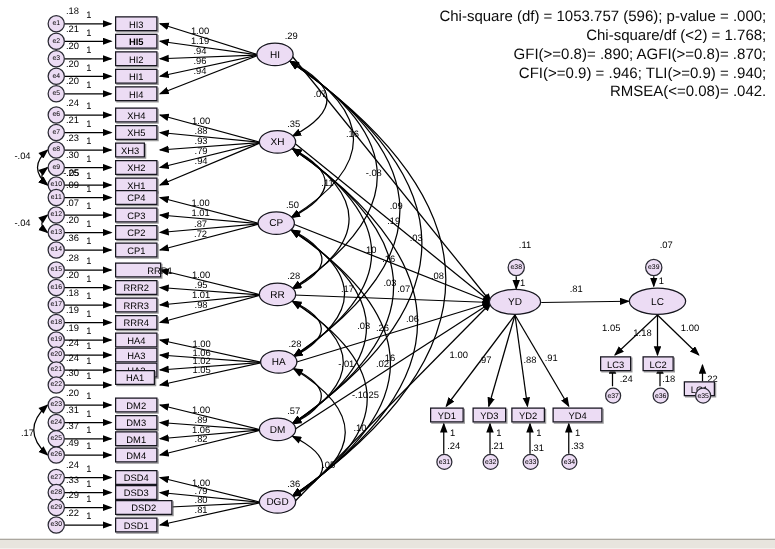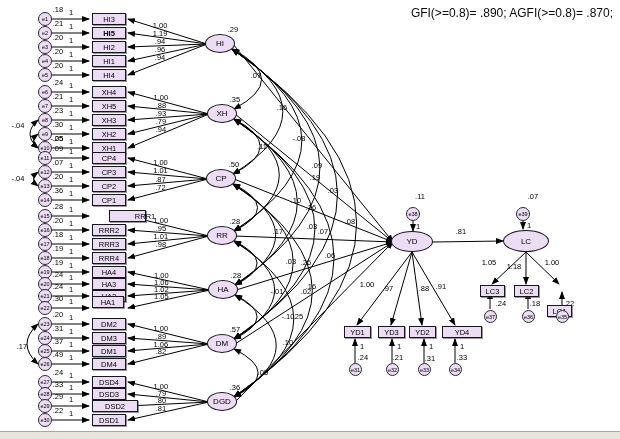--- a/index.html
+++ b/index.html
@@ -140,21 +140,25 @@
       <path class="wire" d="M455 363 L455 339" marker-end="url(#ae)"></path>
       <path class="wire" d="M523 221 L523 229" marker-end="url(#ae)"></path>
       <path class="wire" d="M526 252 L492 284" marker-end="url(#ae)"></path>
       <path class="wire" d="M490 309 L490 292" marker-end="url(#ae)"></path>
       <path class="wire" d="M526 252 L526 284" marker-end="url(#ae)"></path>
       <path class="wire" d="M528 309 L528 292" marker-end="url(#ae)"></path>
       <path class="wire" d="M526 252 L559 284" marker-end="url(#ae)"></path>
       <path class="wire" d="M562 309 L562 292" marker-end="url(#ae)"></path>
     </svg>
   <div class="fit">
+    <span>Chi-square (df) = 1053.757 (596); p-value = .000;</span>
+    <span>Chi-square/df (&lt;2) = 1.768;</span>
     <span>GFI(&gt;=0.8)= .890; AGFI(&gt;=0.8)= .870;</span>
+    <span>CFI(&gt;=0.9) = .946; TLI(&gt;=0.9) = .940;</span>
+    <span>RMSEA(&lt;=0.08)= .042.</span>
   </div>
   <div class="bottombar"></div>
 <span class="lbl num" style="left: 233px; top: 29px;">.29</span>
     <span class="lbl num" style="left: 71px; top: 12px;">1</span>
     <span class="lbl num" style="left: 58px; top: 9px;">.18</span>
     <span class="lbl num" style="left: 160.02px; top: 25px;">1.00</span>
     <div class="box" style="left: 92px; top: 13px; width: 34px; height: 12px;">HI3</div>
     <div class="circ" style="left: 38px; top: 12px; width: 14px; height: 14px;">e1</div>
     <span class="lbl num" style="left: 71px; top: 26px;">1</span>
     <span class="lbl num" style="left: 58px; top: 23px;">.21</span>
@@ -184,21 +188,21 @@
     <div class="box" style="left: 92px; top: 86px; width: 34px; height: 12px;">XH4</div>
     <div class="circ" style="left: 38px; top: 85px; width: 14px; height: 14px;">e6</div>
     <span class="lbl num" style="left: 71px; top: 99px;">1</span>
     <span class="lbl num" style="left: 58px; top: 96px;">.21</span>
     <span class="lbl num" style="left: 160.86px; top: 104.86px;">.88</span>
     <div class="box" style="left: 92px; top: 100px; width: 34px; height: 12px;">XH5</div>
     <div class="circ" style="left: 38px; top: 99px; width: 14px; height: 14px;">e7</div>
     <span class="lbl num" style="left: 71px; top: 113px;">1</span>
     <span class="lbl num" style="left: 58px; top: 110px;">.23</span>
     <span class="lbl num" style="left: 160.86px; top: 112.98px;">.93</span>
-    <div class="box" style="left: 92px; top: 114px; width: 34px; height: 12px;">XH3</div>
+    <div class="box" style="left: 92px; top: 114px; width: 24px; height: 12px;">XH3</div>
     <div class="circ" style="left: 38px; top: 113px; width: 14px; height: 14px;">e8</div>
     <span class="lbl num" style="left: 71px; top: 127px;">1</span>
     <span class="lbl num" style="left: 58px; top: 124px;">.30</span>
     <span class="lbl num" style="left: 160.86px; top: 121.1px;">.79</span>
     <div class="box" style="left: 92px; top: 128px; width: 34px; height: 12px;">XH2</div>
     <div class="circ" style="left: 38px; top: 127px; width: 14px; height: 14px;">e9</div>
     <span class="lbl num" style="left: 71px; top: 141px;">1</span>
     <span class="lbl num" style="left: 58px; top: 138px;">.25</span>
     <span class="lbl num" style="left: 160.86px; top: 129.22px;">.94</span>
     <div class="box" style="left: 92px; top: 142px; width: 34px; height: 12px;">XH1</div>
@@ -223,21 +227,21 @@
     <span class="lbl num" style="left: 71px; top: 193px;">1</span>
     <span class="lbl num" style="left: 58px; top: 190px;">.36</span>
     <span class="lbl num" style="left: 160.44px; top: 186.68px;">.72</span>
     <div class="box" style="left: 92px; top: 194px; width: 34px; height: 12px;">CP1</div>
     <div class="circ" style="left: 38px; top: 193px; width: 14px; height: 14px;">e14</div>
     <div class="ell" style="left: 206px; top: 169px; width: 30px; height: 19px;">CP</div>
     <span class="lbl num" style="left: 235px; top: 221px;">.28</span>
     <span class="lbl num" style="left: 71px; top: 209px;">1</span>
     <span class="lbl num" style="left: 58px; top: 206px;">.28</span>
     <span class="lbl num" style="left: 160.86px; top: 219.9px;">1.00</span>
-    <div class="box" style="left: 109px; top: 210px; width: 34px; height: 12px; padding-left: 35px;">RRR1</div>
+    <div class="box" style="left: 92px; top: 210px; width: 34px; height: 12px; padding-left: 35px;">RRR1</div>
     <div class="circ" style="left: 38px; top: 209px; width: 14px; height: 14px;">e15</div>
     <span class="lbl num" style="left: 71px; top: 223px;">1</span>
     <span class="lbl num" style="left: 58px; top: 220px;">.20</span>
     <span class="lbl num" style="left: 160.86px; top: 228.02px;">.95</span>
     <div class="box" style="left: 92px; top: 224px; width: 34px; height: 12px;">RRR2</div>
     <div class="circ" style="left: 38px; top: 223px; width: 14px; height: 14px;">e16</div>
     <span class="lbl num" style="left: 71px; top: 237px;">1</span>
     <span class="lbl num" style="left: 58px; top: 234px;">.18</span>
     <span class="lbl num" style="left: 160.86px; top: 236.14px;">1.01</span>
     <div class="box" style="left: 92px; top: 238px; width: 34px; height: 12px;">RRR3</div>

